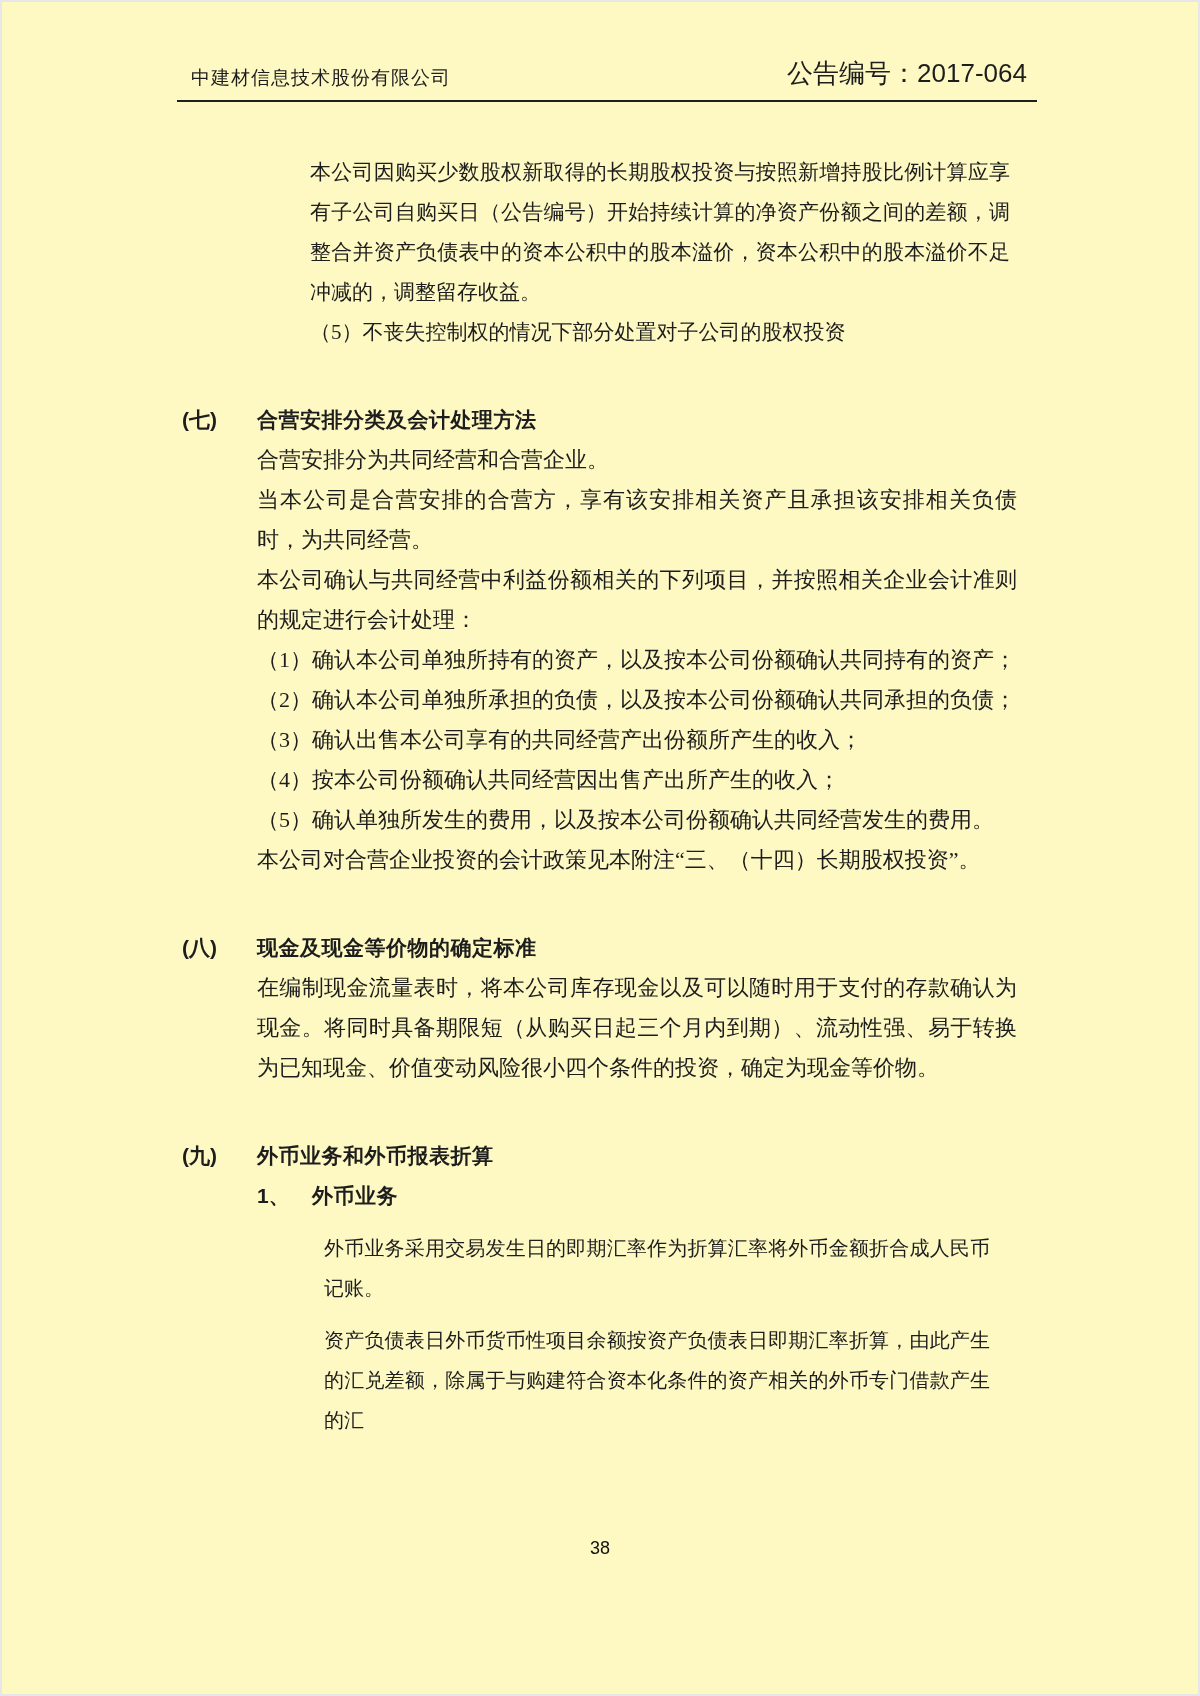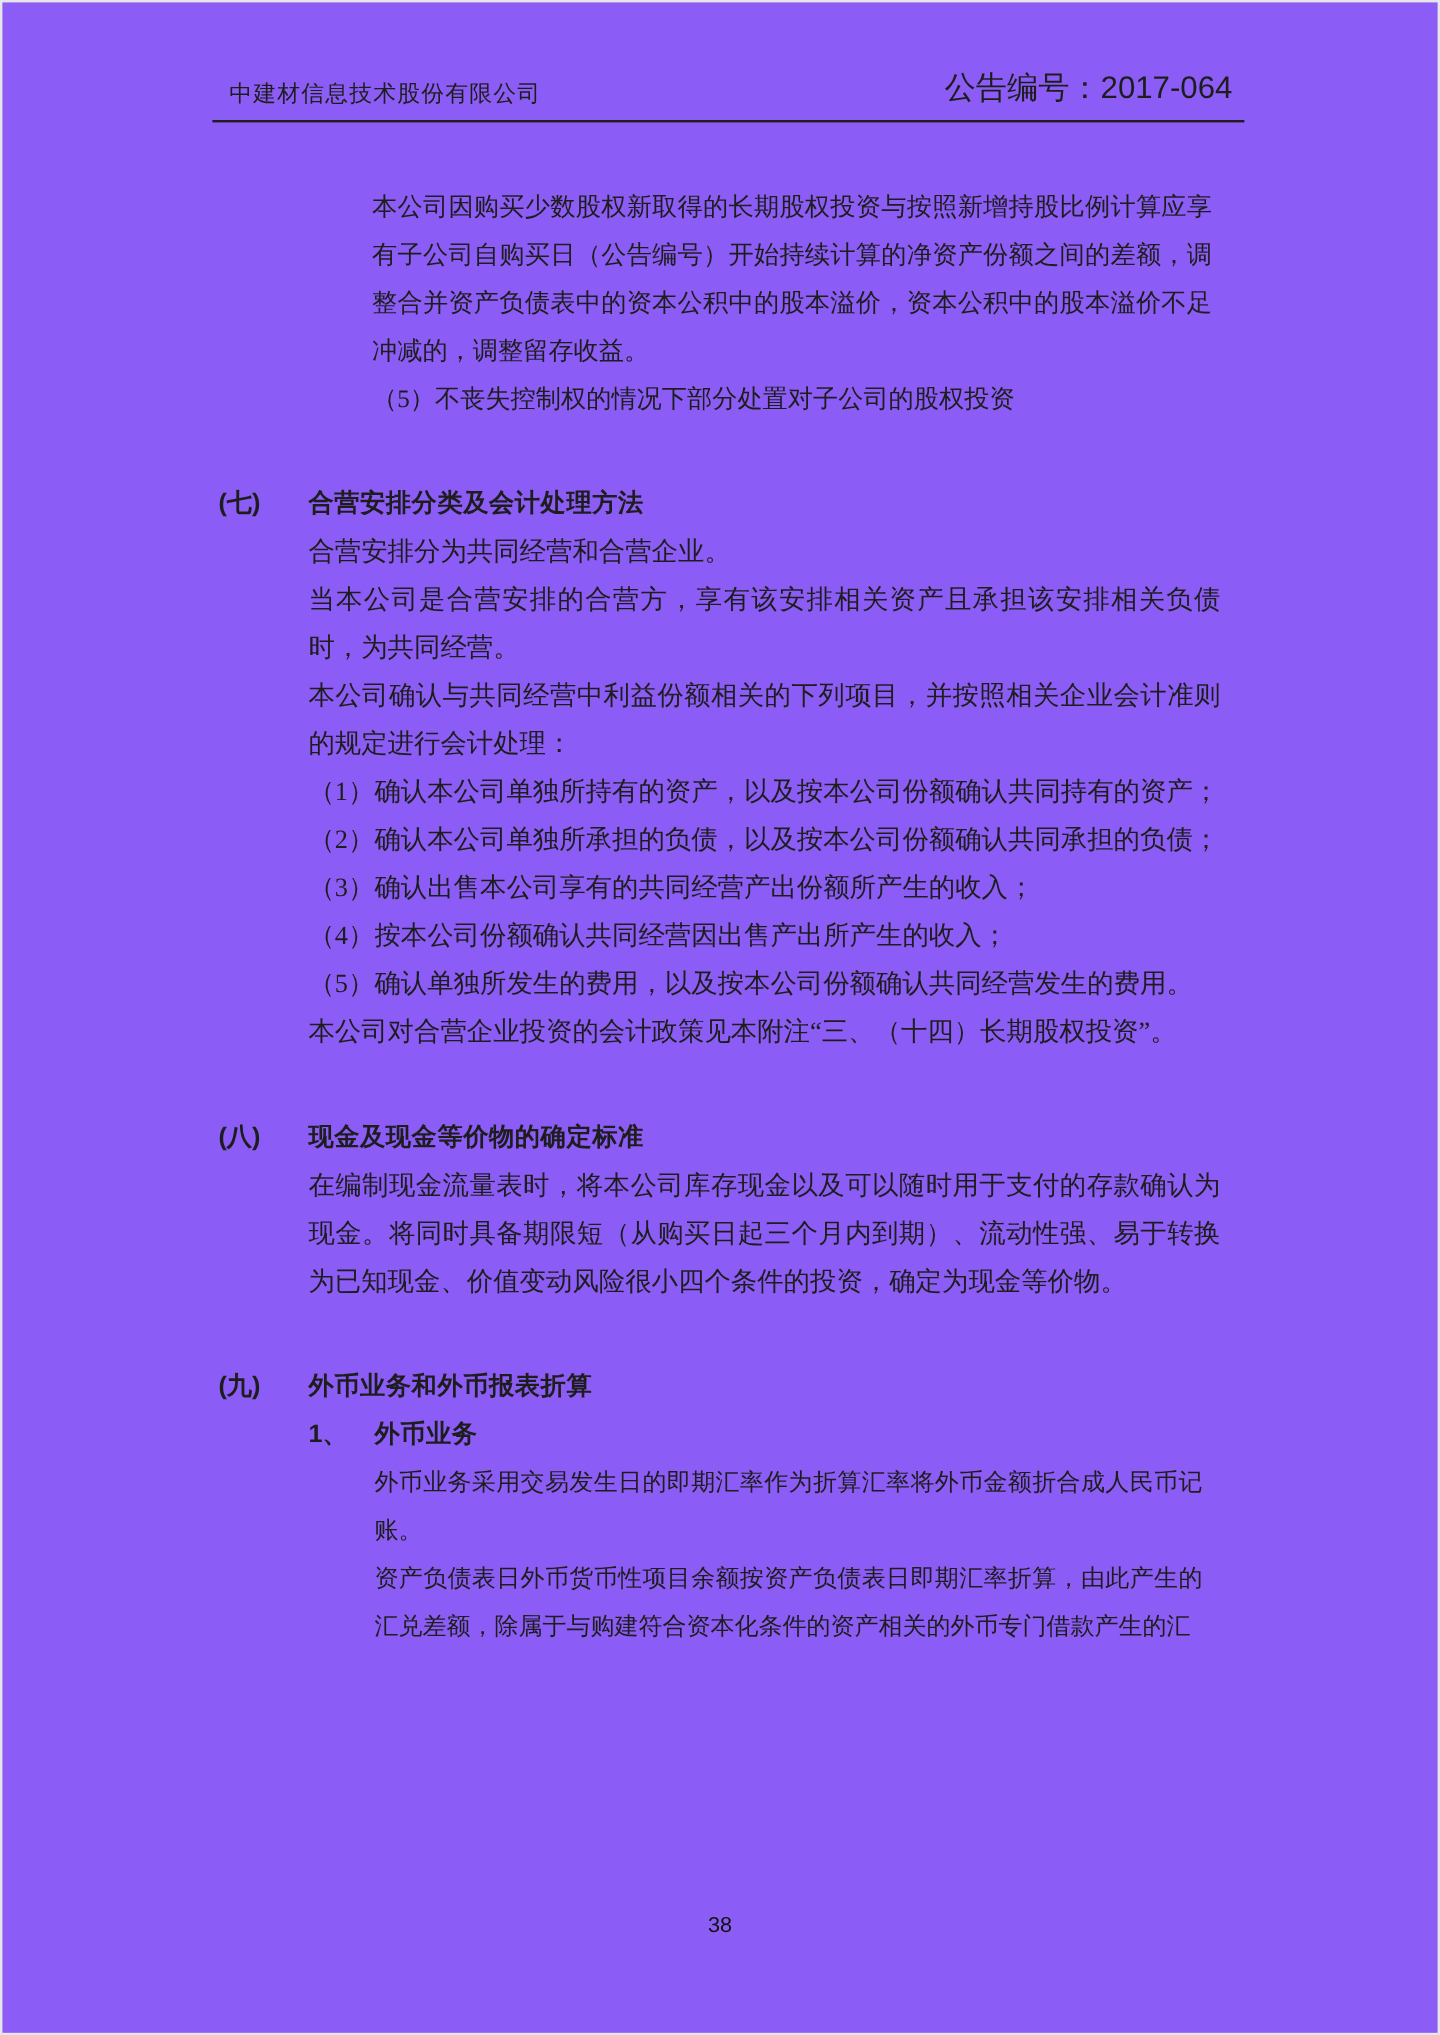--- a/index.html
+++ b/index.html
@@ -1,19 +1,19 @@
 <!DOCTYPE html>
 <html><head>
 <meta charset="utf-8">
 <style>
   html,body { margin:0; padding:0; background:#ffffff; }
   .page {
     position:relative;
     width:1200px; height:1696px;
-    background:#8b5cf6;
+    background:#fef9c3;
     box-sizing:border-box;
     border:2px solid #e7e7e7;
     font-family:"Liberation Serif","DejaVu Serif",serif;
     color:#1d1d1d;
     overflow:hidden;
   }
 
   
   .header {
     position:absolute; top:54px; left:175px; width:860px;
@@ -44,25 +44,25 @@
 
   .sub-head {
     display:flex;
     font-weight:bold;
     font-family:"Liberation Sans","DejaVu Sans",sans-serif;
     font-size:21px; line-height:40px;
   }
   .sub-number { width:55px; margin-left:255px; flex:0 0 auto; }
   .sub-title { flex:1 1 auto; letter-spacing:0.5px; }
   .sub-body { margin:0 200px 0 310px; font-size:20px; line-height:40px; text-align:justify; }
-  .sub-body p { margin:0; }
+  .sub-body p { margin:12px; }
 
   
   .footer {
-    position:absolute; top:1592px; left:0; width:100%;
+    position:absolute; top:1536px; left:0; width:100%;
     text-align:center;
     font-size:18px;
     font-family:"Liberation Sans","DejaVu Sans",sans-serif;
     color:#111;
   }
 </style>
 </head>
 <body>
 
 <div class="page">

